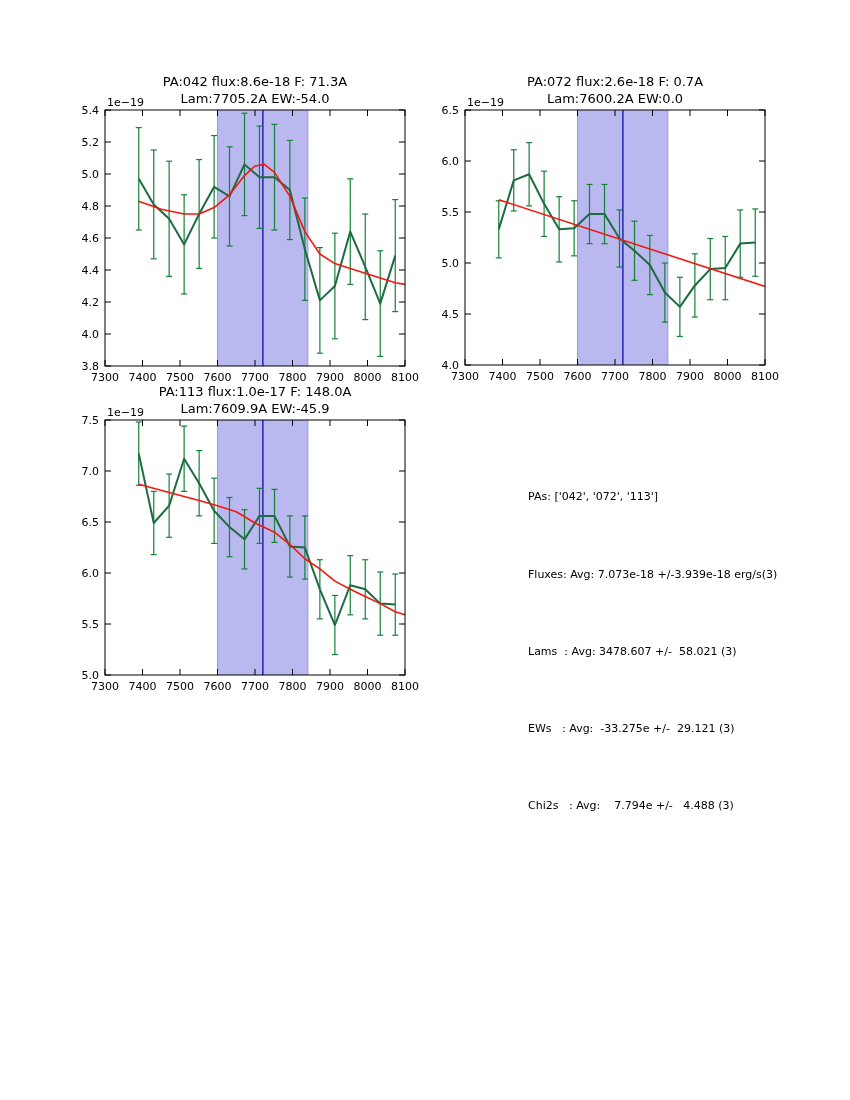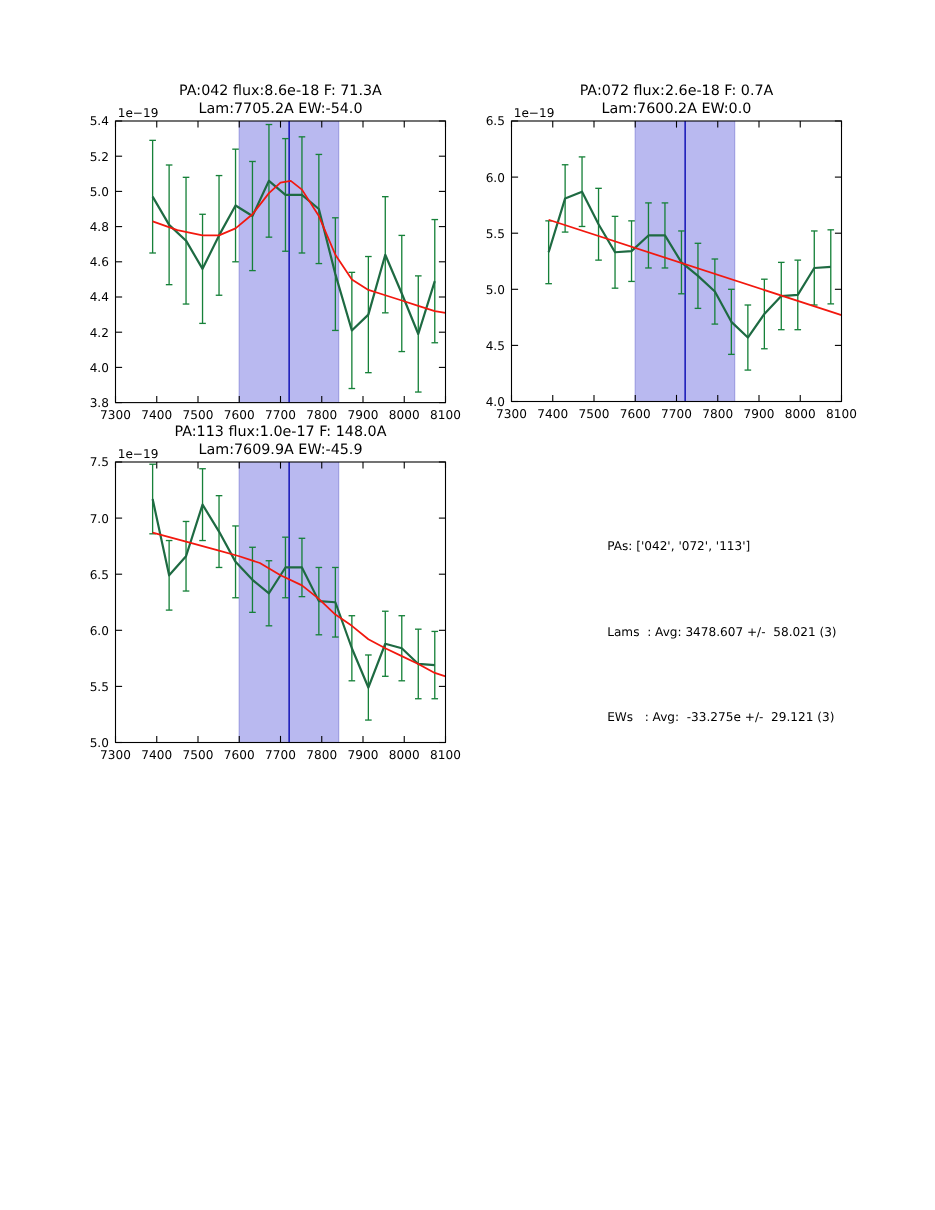--- a/index.html
+++ b/index.html
@@ -3,21 +3,21 @@
 <meta charset="utf-8">
 <style>
   html,body { margin:0; padding:0; background:#ffffff; }
   #page {
     position:relative; width:850px; height:1100px; background:#ffffff;
     font-family:"DejaVu Sans","Liberation Sans",sans-serif; overflow:hidden;
   }
   #fig { position:absolute; left:0; top:0; }
   #summary {
     position:absolute; left:528px; top:433px;
-    font-size:11px; color:#000; white-space:pre; line-height:25.7px;margin-left:24px;
+    font-size:11px; color:#000; white-space:pre; line-height:25.7px;
   }
   text { fill:#000; }
 </style>
 </head>
 <body>
 
 <div id="page">
   <svg id="fig" width="850" height="1100" viewBox="0 0 850 1100">
       <g>
         <rect x="217.5" y="110" width="90.375" height="256" fill="#b9b9f0"></rect>
@@ -369,16 +369,18 @@
         <text x="99" y="526" font-size="11" text-anchor="end" font-family="&quot;DejaVu Sans&quot;,&quot;Liberation Sans&quot;,sans-serif">6.5</text>
         <text x="99" y="475" font-size="11" text-anchor="end" font-family="&quot;DejaVu Sans&quot;,&quot;Liberation Sans&quot;,sans-serif">7.0</text>
         <text x="99" y="424" font-size="11" text-anchor="end" font-family="&quot;DejaVu Sans&quot;,&quot;Liberation Sans&quot;,sans-serif">7.5</text>
         <text x="255" y="396" font-size="13" text-anchor="middle" font-family="&quot;DejaVu Sans&quot;,&quot;Liberation Sans&quot;,sans-serif">PA:113 flux:1.0e-17 F: 148.0A</text>
         <text x="255" y="413" font-size="13" text-anchor="middle" font-family="&quot;DejaVu Sans&quot;,&quot;Liberation Sans&quot;,sans-serif">Lam:7609.9A EW:-45.9</text>
         <text x="107" y="416" font-size="11" text-anchor="start" font-family="&quot;DejaVu Sans&quot;,&quot;Liberation Sans&quot;,sans-serif">1e−19</text>
       </g>
     </svg>
   <div id="summary">
     <div>PAs: ['042', '072', '113']</div>
+    <div>Fluxes: Avg: 7.073e-18 +/-3.939e-18 erg/s(3)</div>
     <div>Lams  : Avg: 3478.607 +/-  58.021 (3)</div>
     <div>EWs   : Avg:  -33.275e +/-  29.121 (3)</div>
+    <div>Chi2s   : Avg:    7.794e +/-   4.488 (3)</div>
   </div>
 </div>
 
 </body></html>

